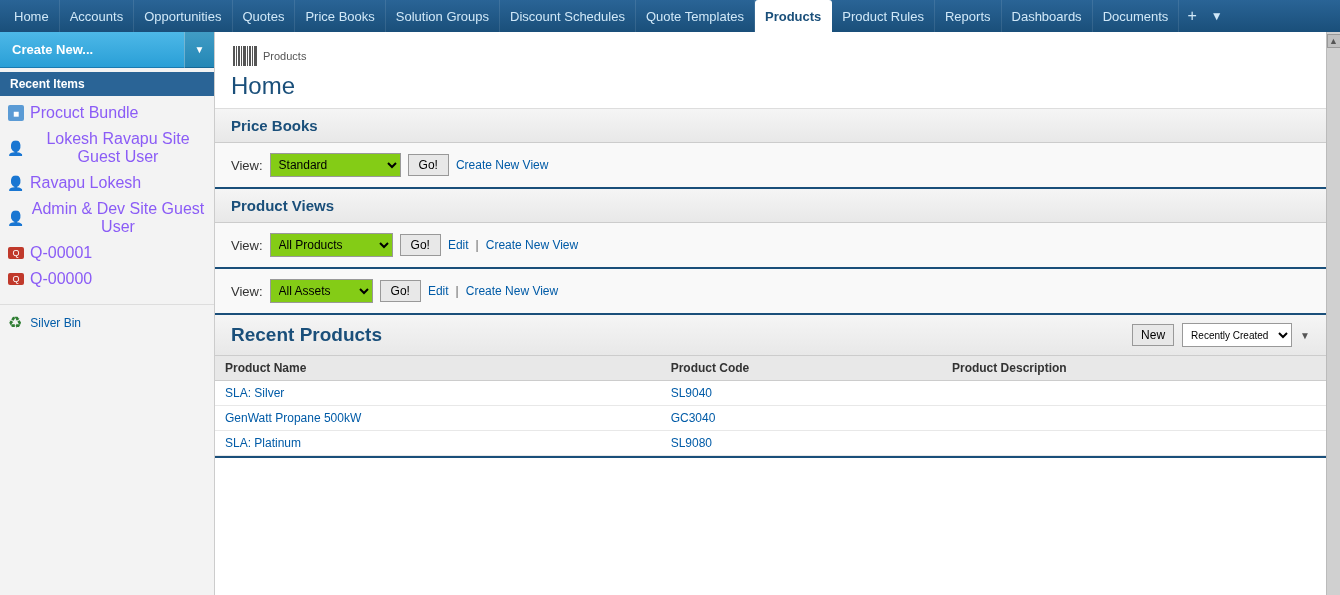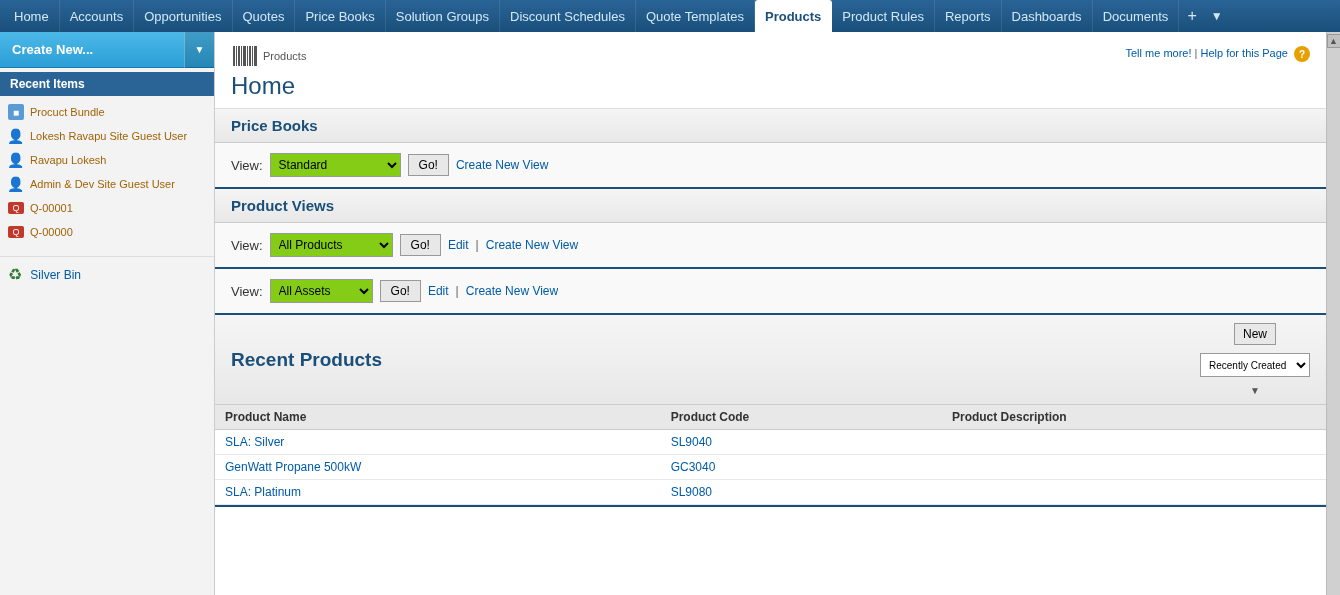--- a/index.html
+++ b/index.html
@@ -75,21 +75,21 @@
     }
 
     .sidebar-items { padding: 4px 0; }
     .sidebar-item {
       display: flex;
       align-items: center;
       padding: 4px 8px;
       cursor: pointer;
       gap: 6px;
     }
-    .sidebar-item a { color: #a16207; text-decoration: none; font-size: 11px; text-align: center; }
+    .sidebar-item a { color: #8b5cf6; text-decoration: none; font-size: 16px; text-align: center; }
 
     .sidebar-icon {
       width: 16px;
       height: 16px;
       flex-shrink: 0;
       display: flex;
       align-items: center;
       justify-content: center;
     }
     .icon-bundle { background: #5b9bd5; border-radius: 2px; width: 16px; height: 16px; display: flex; align-items: center; justify-content: center; color: #fff; font-size: 10px; }
@@ -170,21 +170,21 @@
     .recent-section { border-bottom: 2px solid #1a4f7a; }
     .recent-header {
       background: linear-gradient(to bottom, #f5f5f5, #e8e8e8);
       padding: 8px 16px;
       display: flex;
       align-items: center;
       justify-content: space-between;
       border-bottom: 1px solid #ccc;
     }
     .recent-title { font-size: 19px; font-weight: bold; color: #1a4f7a; }
-    .recent-controls { display: flex; align-items: center; gap: 8px; flex-direction: column; }
+    .recent-controls { display: flex; align-items: center; gap: 8px; }
     .new-btn {
       height: 22px; padding: 0 8px; background: #e8e8e8; border: 1px solid #999;
       cursor: pointer; font-size: 12px;
     }
     .recently-select {
       height: 24px; border: 1px solid #999; font-size: 10px; padding: 0 4px;
       background: #fff; cursor: pointer;
     }
 
     .products-table { width: 100%; border-collapse: collapse; font-size: 12px; }
@@ -313,26 +313,20 @@
               <rect x="18" y="4" width="2" height="20" fill="#555"></rect>
               <rect x="21" y="4" width="1" height="20" fill="#555"></rect>
               <rect x="23" y="4" width="3" height="20" fill="#555"></rect>
             </svg>
             <span style="font-size:11px;color:#555;">Products</span>
           </span>
         </div>
         <div class="page-title">
           <span>Home</span>
         </div>
-      </div>
-      <div class="help-links">
-        <a>Tell me more!</a>
-        <span> | </span>
-        <a>Help for this Page</a>
-        <span class="help-question">?</span>
       </div>
     </div>
 
 
     <div class="section">
       <div class="section-header">Price Books</div>
       <div class="section-body">
         <div class="view-row">
           <span class="view-label">View:</span>
           <select class="view-select">

